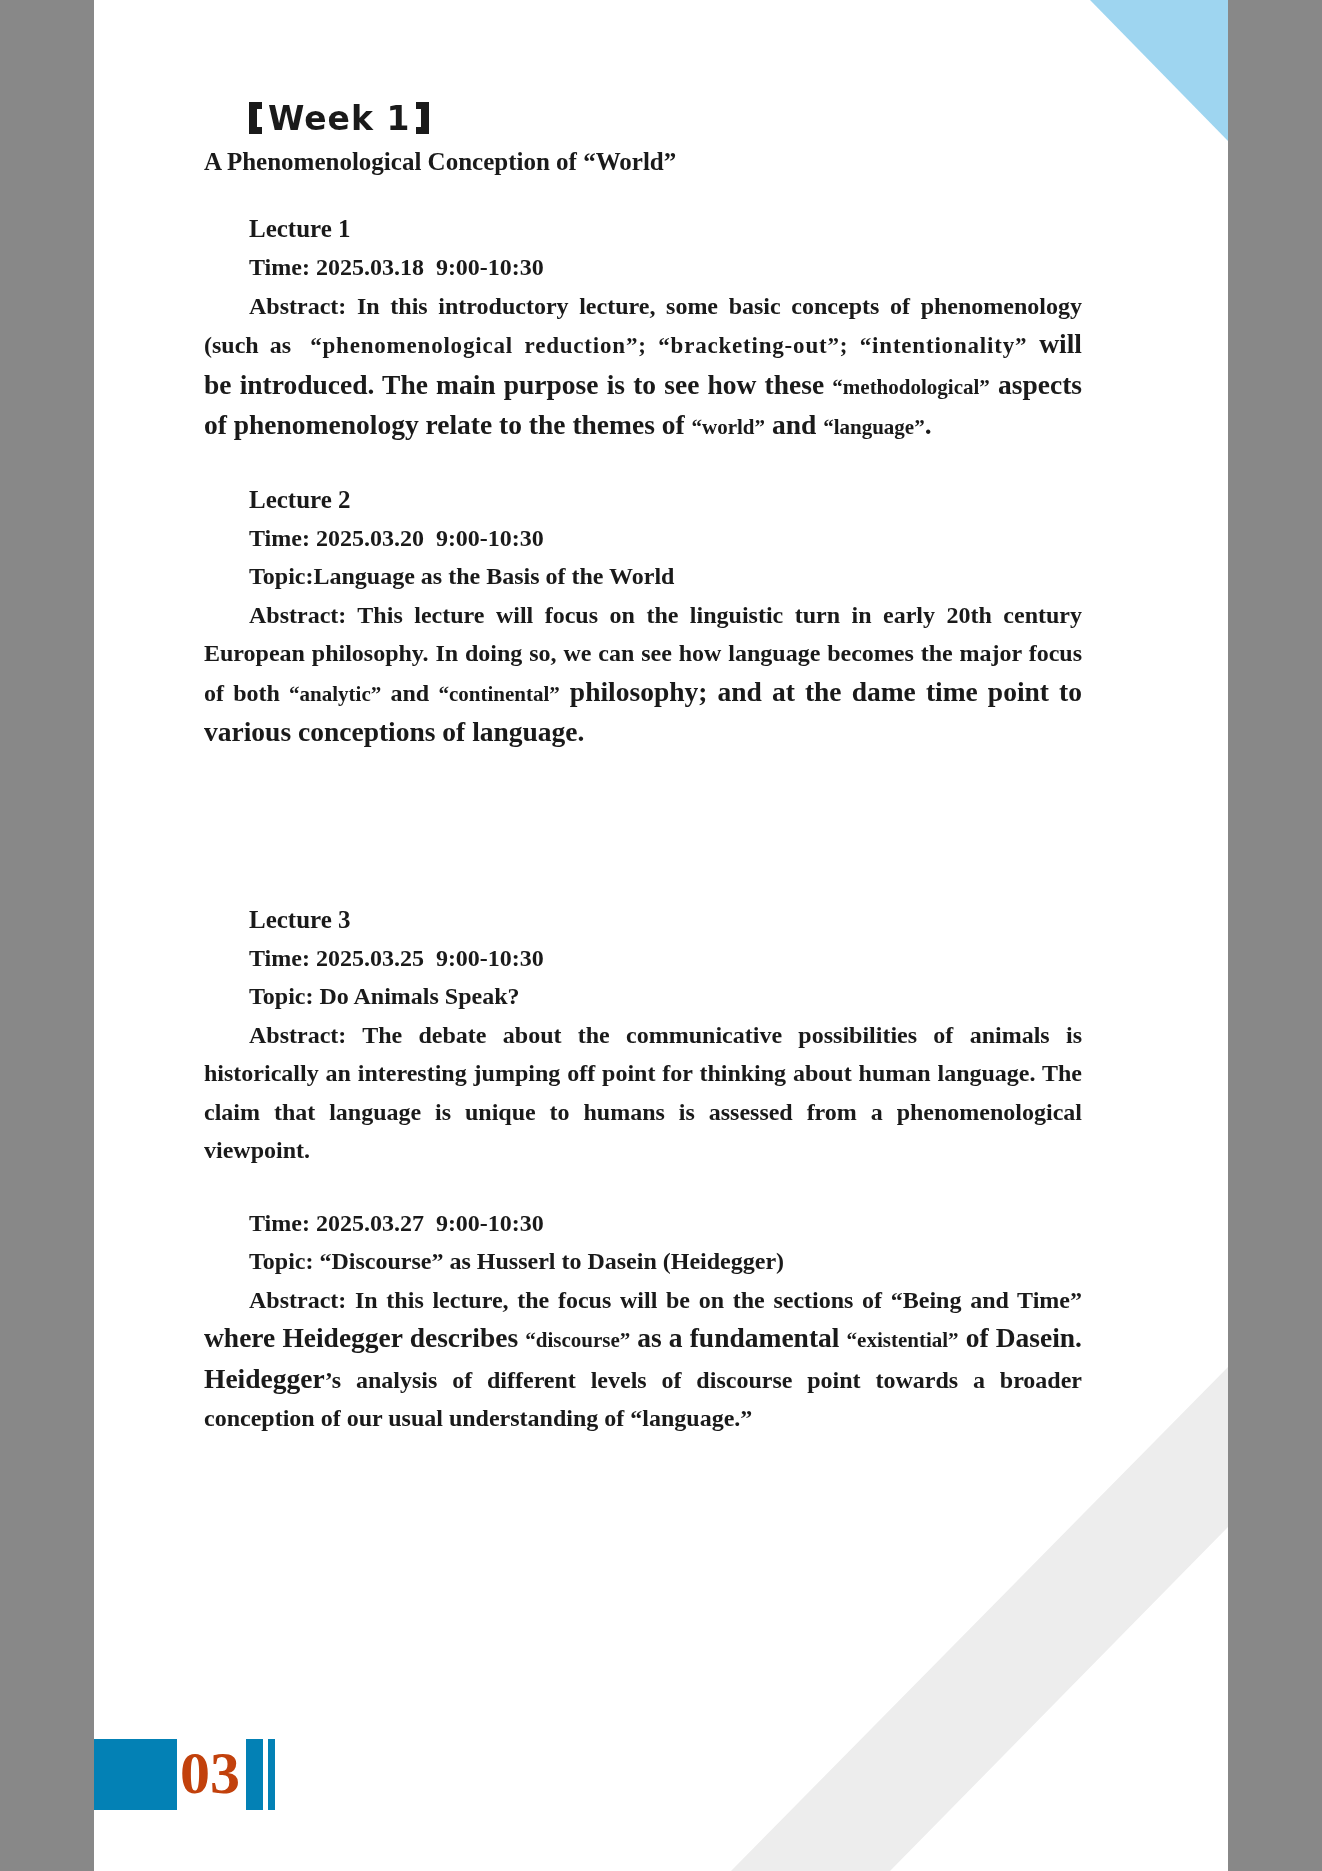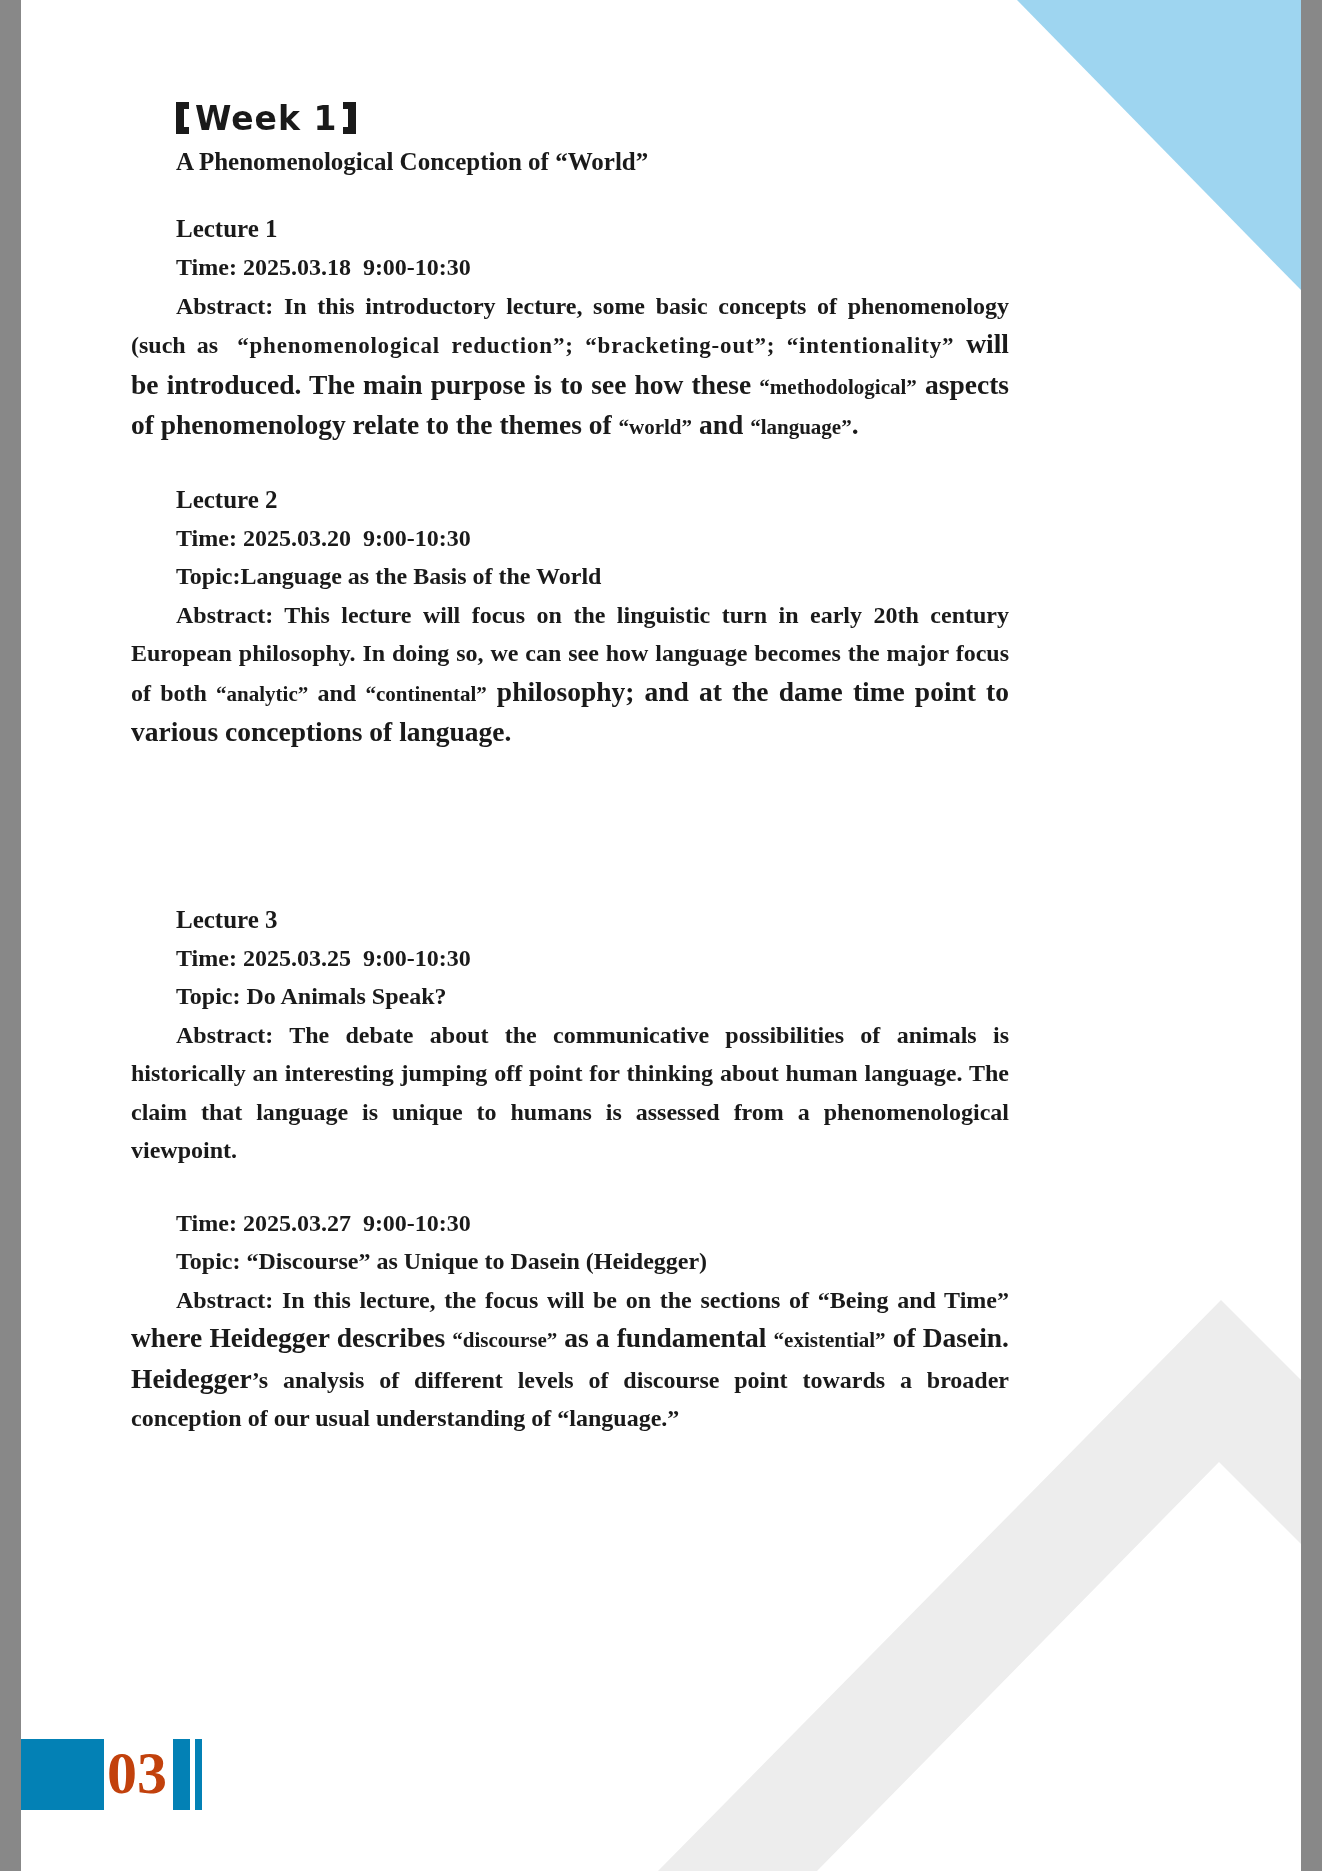--- a/index.html
+++ b/index.html
@@ -5,21 +5,21 @@
   :root{
     --accent-blue:#0381b5;
     --corner-triangle:#9ed5f0;
     --watermark-gray:#ededed;
     --ink:#1a1a1a;
   }
   *{margin:0;padding:0;box-sizing:border-box;}
   html,body{background:#888;}
   .page{
     position:relative;
-    width:1280px;height:1871px;
+    width:1134px;height:1871px;
     background:#ffffff;
     margin:0 auto;
     overflow:hidden;
     font-family:"Liberation Serif","DejaVu Serif",serif;
     color:var(--ink);
   }
   .decor-svg{position:absolute;top:0;left:0;width:1322px;height:1871px;z-index:0;}
   .corner-tri{fill:var(--corner-triangle);}
   .chevron{fill:var(--watermark-gray);}
 
@@ -39,21 +39,20 @@
     height:44px;
   }
   .lb,.rb{
     display:inline-block;width:13px;height:32px;
     border-top:7px solid var(--ink);
     border-bottom:7px solid var(--ink);
   }
   .lb{border-left:8px solid var(--ink);margin-right:6px;}
   .rb{border-right:8px solid var(--ink);margin-left:6px;}
   .week-subtitle{
-    margin-left:45px;
     margin-top:8px;
     font-size:25px;
     font-weight:bold;
   }
   .lecture{margin-top:34px;}
   .lecture-title{
     margin-left:45px;
     font-size:25px;
     font-weight:bold;
     line-height:38px;
@@ -130,21 +129,21 @@
 
       <article class="lecture">
         <h4 class="lecture-title">Lecture 3</h4>
         <p class="para plain">Time: 2025.03.25&nbsp; 9:00-10:30</p>
         <p class="para"><span class="run-n">Topic: Do Animals Speak?</span></p>
         <p class="para"><span class="run-n">Abstract: The debate about the communicative possibilities of animals is historically an interesting jumping off point for thinking about human language. The claim that language is unique to humans is assessed from a phenomenological viewpoint.</span></p>
       </article>
 
       <article class="lecture">
         <p class="para plain">Time: 2025.03.27&nbsp; 9:00-10:30</p>
-        <p class="para"><span class="run-n">Topic: “Discourse” as Unique to Dasein (Heidegger)</span></p>
+        <p class="para"><span class="run-n">Topic: “Discourse” as Husserl to Dasein (Heidegger)</span></p>
         <p class="para"><span class="run-n">Abstract: In this lecture, the focus will be on the sections of “Being and Time” </span><span class="run-l">where Heidegger describes </span><span class="run-sm">“discourse”</span><span class="run-l"> as a fundamental </span><span class="run-sm">“existential”</span><span class="run-l"> of Dasein. Heidegger</span><span class="run-n">’s analysis of different levels of discourse point towards a broader conception of our usual understanding of “language.”</span></p>
       </article>
     </section>
 
   </main>
 
   <div class="footer-pageno-rect"></div>
   <div class="footer-pageno">03</div>
   <div class="footer-bar-thick"></div>
   <div class="footer-bar-thin"></div>

